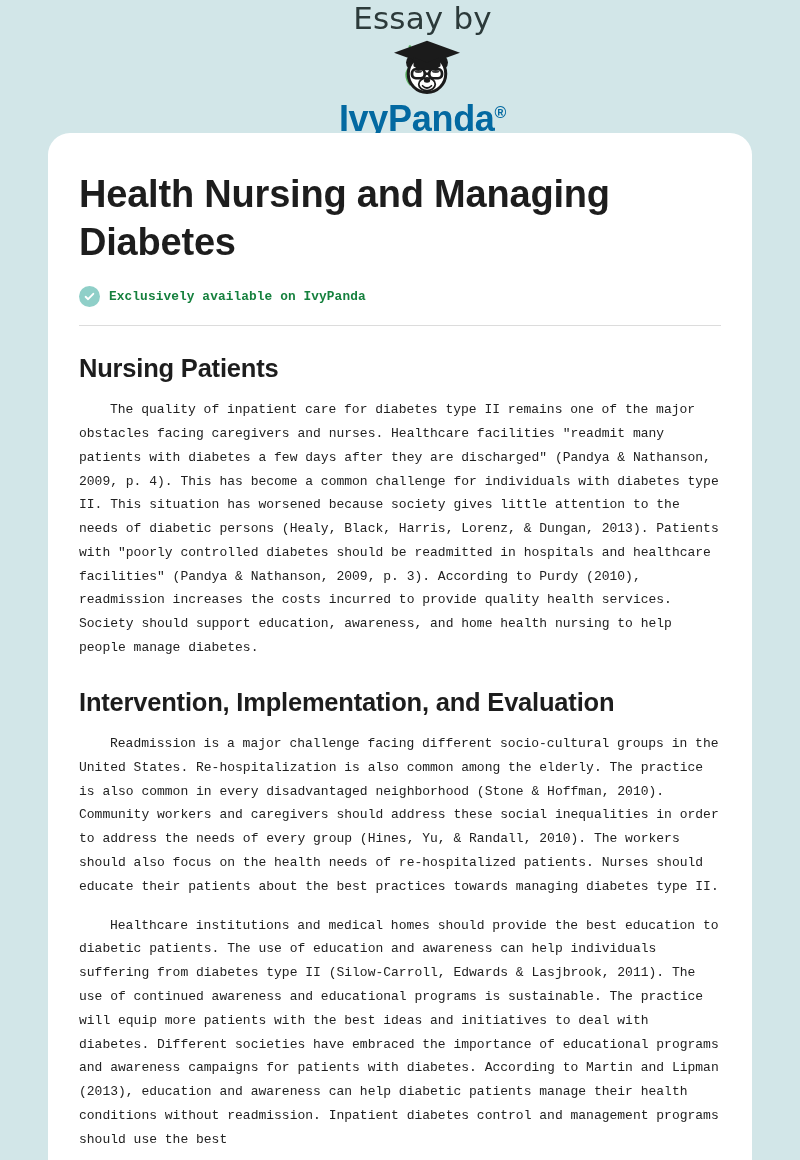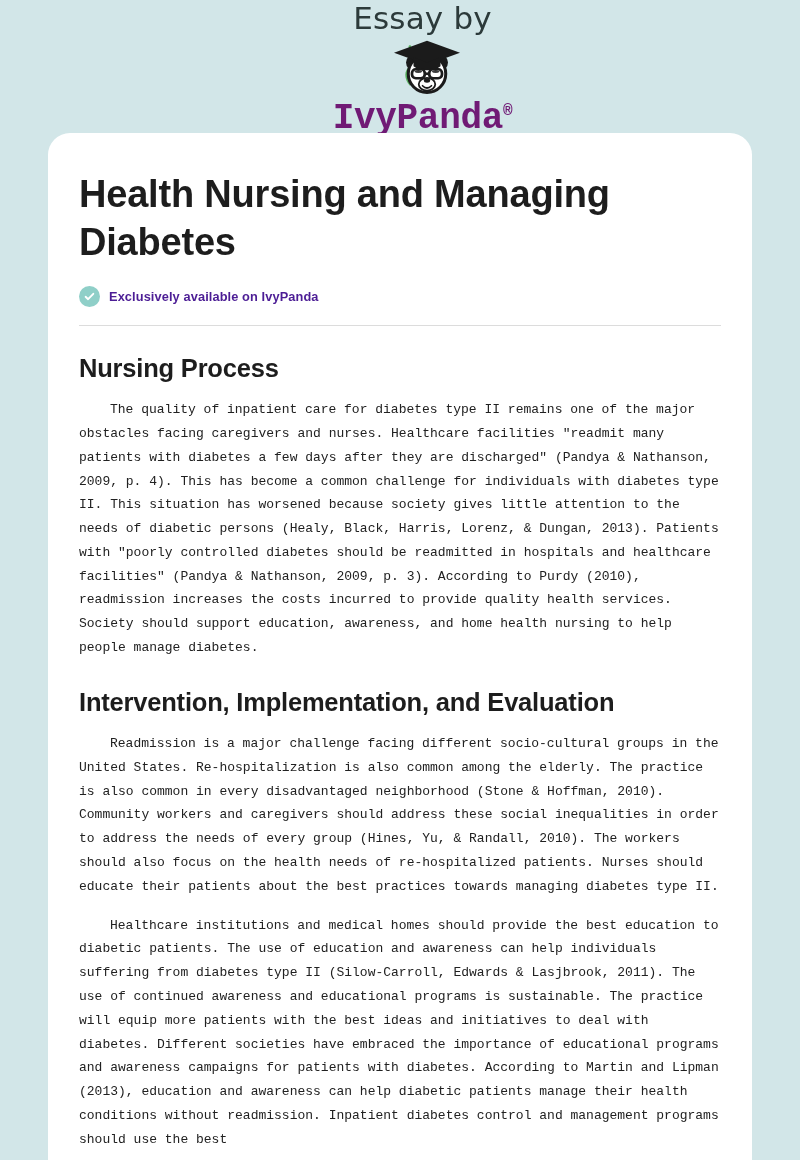--- a/index.html
+++ b/index.html
@@ -33,24 +33,24 @@
   }
   .brand-logo-mark {
     width: 72px;
     height: 62px;
     margin-left: 14px;
     margin-right: 6px;
     flex: 0 0 auto;
     position: relative;
   }
   .brand-wordmark {
-    font-family: Liberation Mono, monospace;
+    font-family: Liberation Sans, sans-serif;
     font-size: 36px;
     font-weight: 700;
-    color: #701a75;
+    color: #0369a1;
     letter-spacing: -0.3px;
     white-space: nowrap;
     position: relative;
   }
   .brand-wordmark .reg {
     font-size: 16px;
     vertical-align: super;
     font-weight: 700;
   }
 
@@ -90,22 +90,23 @@
     display: flex;
     align-items: center;
     justify-content: center;
     flex: 0 0 auto;
   }
   .check-circle svg { display: block; }
   .exclusive-label {
     margin-left: 9px;
     font-size: 12.8px;
     font-weight: 700;
-    color: #4c1d95;
+    color: #15803d;
     letter-spacing: 0.1px;
+    font-family: Liberation Mono, monospace;
   }
 
   .divider {
     height: 1px;
     background: #dcdcdc;
     margin: 18px 0 0 0;
     border: 0;
   }
 
   .section-heading {
@@ -190,21 +191,21 @@
         <svg width="13" height="13" viewBox="0 0 13 13" aria-hidden="true">
           <path d="M2.6 6.8 L 5.1 9.2 L 10.3 3.8" fill="none" stroke="#ffffff" stroke-width="1.9" stroke-linecap="round" stroke-linejoin="round"></path>
         </svg>
       </span>
       <span class="exclusive-label">Exclusively available on IvyPanda</span>
     </div>
 
     <hr class="divider">
 
     <div class="section-block">
-      <h2 class="section-heading">Nursing Process</h2>
+      <h2 class="section-heading">Nursing Patients</h2>
       <p class="body-par">The quality of inpatient care for diabetes type II remains one of the major obstacles facing caregivers and nurses. Healthcare facilities "readmit many patients with diabetes a few days after they are discharged" (Pandya &amp; Nathanson, 2009, p. 4). This has become a common challenge for individuals with diabetes type II. This situation has worsened because society gives little attention to the needs of diabetic persons (Healy, Black, Harris, Lorenz, &amp; Dungan, 2013). Patients with "poorly controlled diabetes should be readmitted in hospitals and healthcare facilities" (Pandya &amp; Nathanson, 2009, p. 3). According to Purdy (2010), readmission increases the costs incurred to provide quality health services. Society should support education, awareness, and home health nursing to help people manage diabetes.</p>
     </div>
 
     <div class="section-block">
       <h2 class="section-heading">Intervention, Implementation, and Evaluation</h2>
       <p class="body-par">Readmission is a major challenge facing different socio-cultural groups in the United States. Re-hospitalization is also common among the elderly. The practice is also common in every disadvantaged neighborhood (Stone &amp; Hoffman, 2010). Community workers and caregivers should address these social inequalities in order to address the needs of every group (Hines, Yu, &amp; Randall, 2010). The workers should also focus on the health needs of re-hospitalized patients. Nurses should educate their patients about the best practices towards managing diabetes type II.</p>
       <p class="body-par tight">Healthcare institutions and medical homes should provide the best education to diabetic patients. The use of education and awareness can help individuals suffering from diabetes type II (Silow-Carroll, Edwards &amp; Lasjbrook, 2011). The use of continued awareness and educational programs is sustainable. The practice will equip more patients with the best ideas and initiatives to deal with diabetes. Different societies have embraced the importance of educational programs and awareness campaigns for patients with diabetes. According to Martin and Lipman (2013), education and awareness can help diabetic patients manage their health conditions without readmission. Inpatient diabetes control and management programs should use the best</p>
     </div>
 
   </div>

